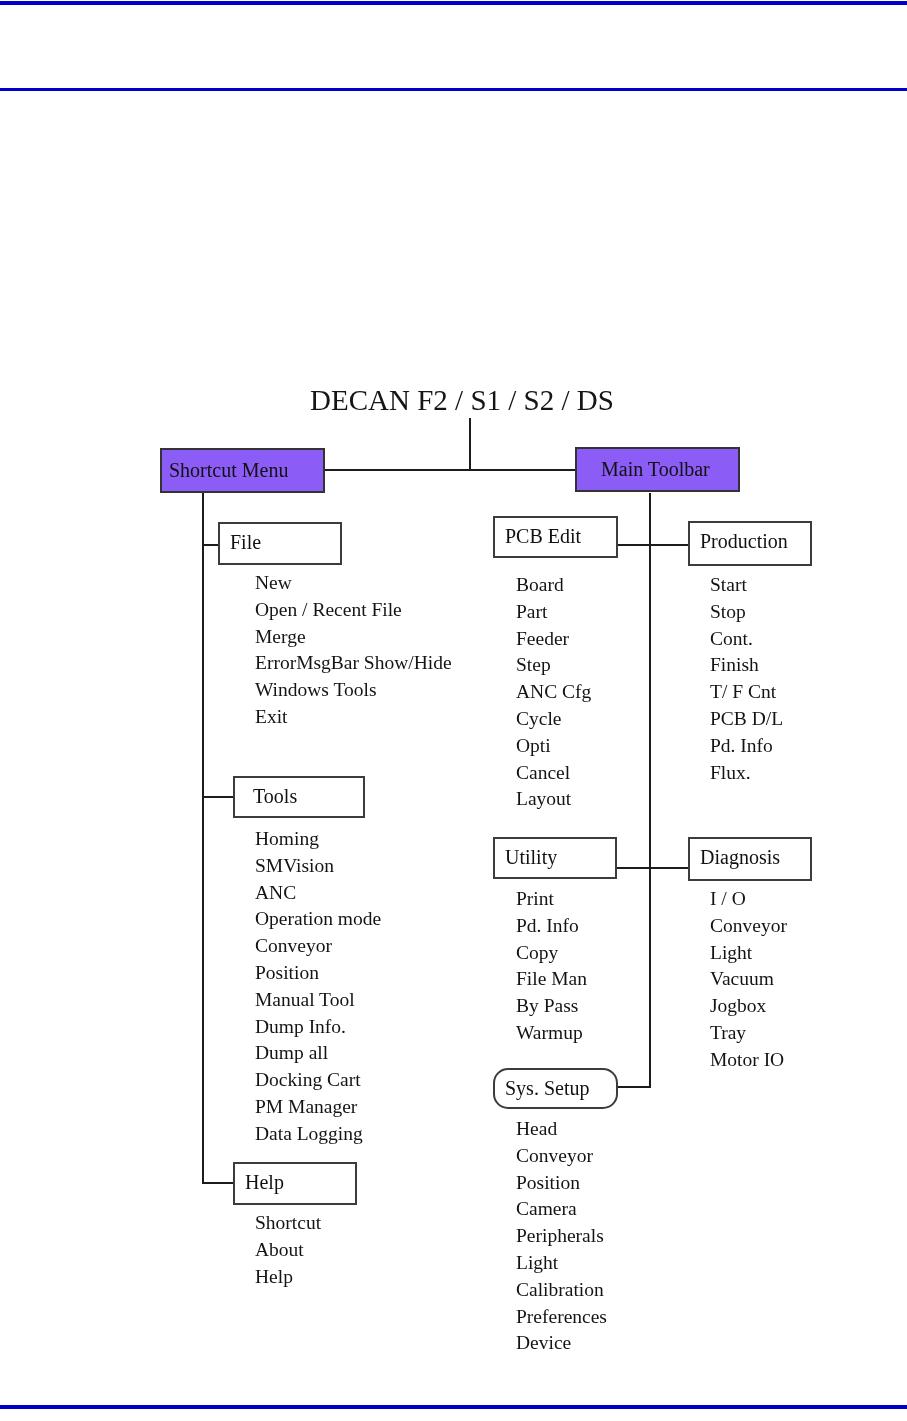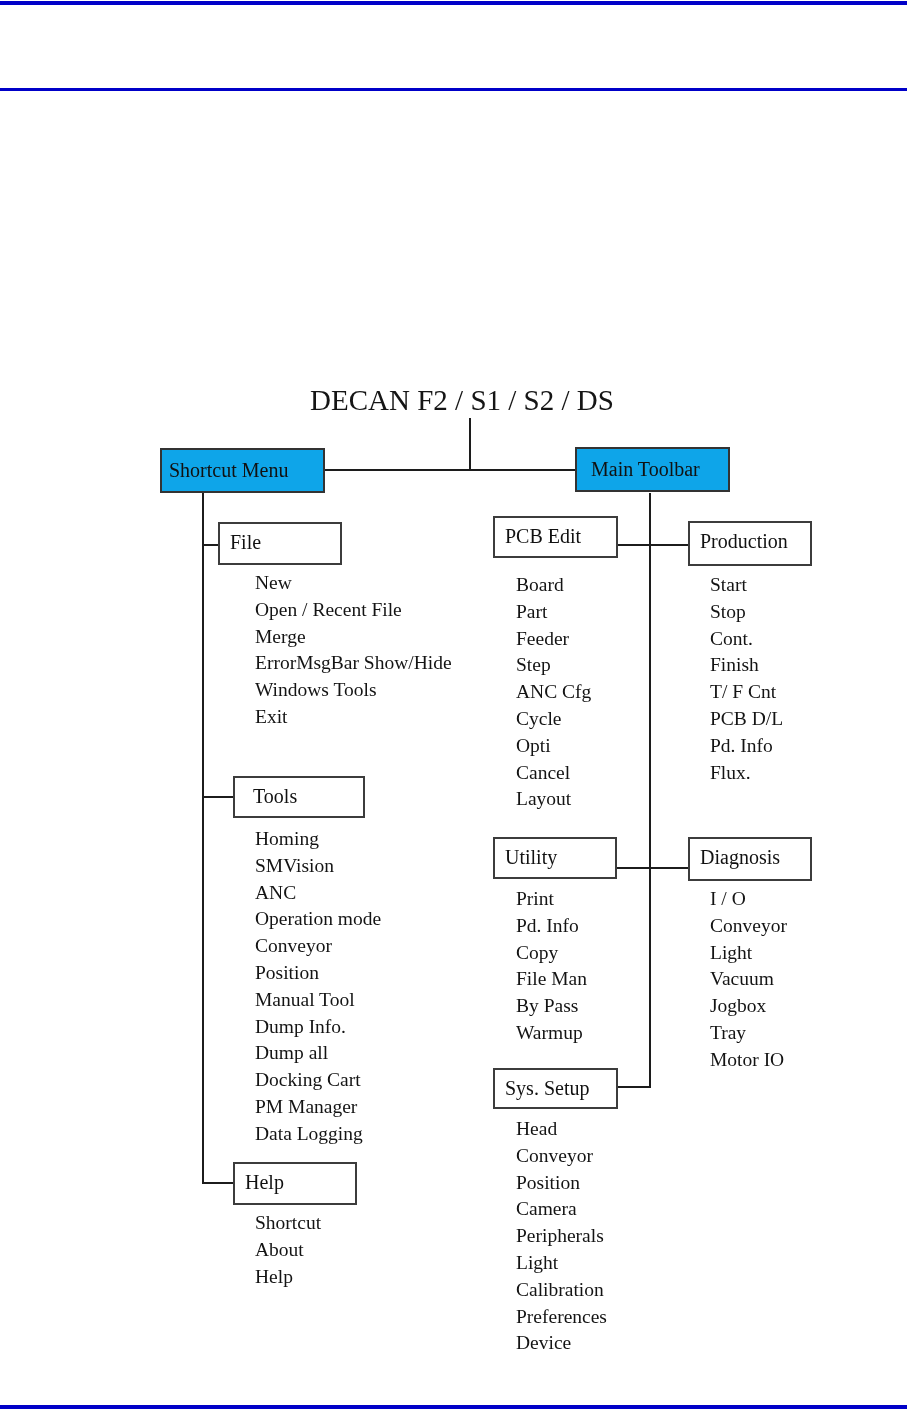--- a/index.html
+++ b/index.html
@@ -12,21 +12,21 @@
   .rule-top{top:1px;height:4px;}
   .rule-header{top:88px;height:3px;}
   .rule-footer{top:1405px;height:4px;}
   .hline{position:absolute;height:2px;background:#1c1c1c;}
   .vline{position:absolute;width:2px;background:#1c1c1c;}
   .title{
     position:absolute;left:262px;top:366px;width:400px;
     font-size:29px;text-align:center;white-space:nowrap;color:#151515;margin-top:18px;
   }
   .root-box{
-    position:absolute;height:41px;background:#0ea5e9;border:2px solid #333333;
+    position:absolute;height:41px;background:#8b5cf6;border:2px solid #333333;
     font-size:20px;line-height:41px;white-space:nowrap;color:#111;
   }
   .node-box{
     position:absolute;background:#ffffff;border:2px solid #3c3c3c;
     font-size:20px;white-space:nowrap;color:#111;
   }
   .node-box span{position:relative;top:7px;left:10px;}
   .menu-list{position:absolute;font-size:19.5px;line-height:26.8px;white-space:nowrap;color:#141414;}
 </style>
 </head>
@@ -47,21 +47,21 @@
 <div class="hline" style="left:202px;top:1182px;width:31px;"></div>
 
 <div class="vline" style="left:649px;top:493px;height:595px;"></div>
 <div class="hline" style="left:618px;top:544px;width:70px;"></div>
 <div class="hline" style="left:617px;top:867px;width:71px;"></div>
 <div class="hline" style="left:618px;top:1086px;width:33px;"></div>
 
 <div class="root-box" style="left:160px;top:448px;width:154px;padding-left:7px;">
   <span>Shortcut Menu</span>
 </div>
-<div class="root-box" style="left:575px;top:447px;width:137px;padding-left:14px;">
+<div class="root-box" style="left:575px;top:447px;width:137px;padding-left:24px;">
   <span>Main Toolbar</span>
 </div>
 
 <div class="node-box" style="left:218px;top:522px;width:120px;height:39px;">
   <span>File</span>
 </div>
 <div class="menu-list" style="left:255px;top:570px;">
     <div>New</div>
     <div>Open / Recent File</div>
     <div>Merge</div>
@@ -117,21 +117,21 @@
 </div>
 <div class="menu-list" style="left:516px;top:886px;">
     <div>Print</div>
     <div>Pd. Info</div>
     <div>Copy</div>
     <div>File Man</div>
     <div>By Pass</div>
     <div>Warmup</div>
   </div>
 
-<div class="node-box" style="left:493px;top:1068px;width:121px;height:37px;">
+<div class="node-box" style="left:493px;top:1068px;width:121px;height:37px;border-radius:15px;">
   <span>Sys. Setup</span>
 </div>
 <div class="menu-list" style="left:516px;top:1116px;">
     <div>Head</div>
     <div>Conveyor</div>
     <div>Position</div>
     <div>Camera</div>
     <div>Peripherals</div>
     <div>Light</div>
     <div>Calibration</div>

